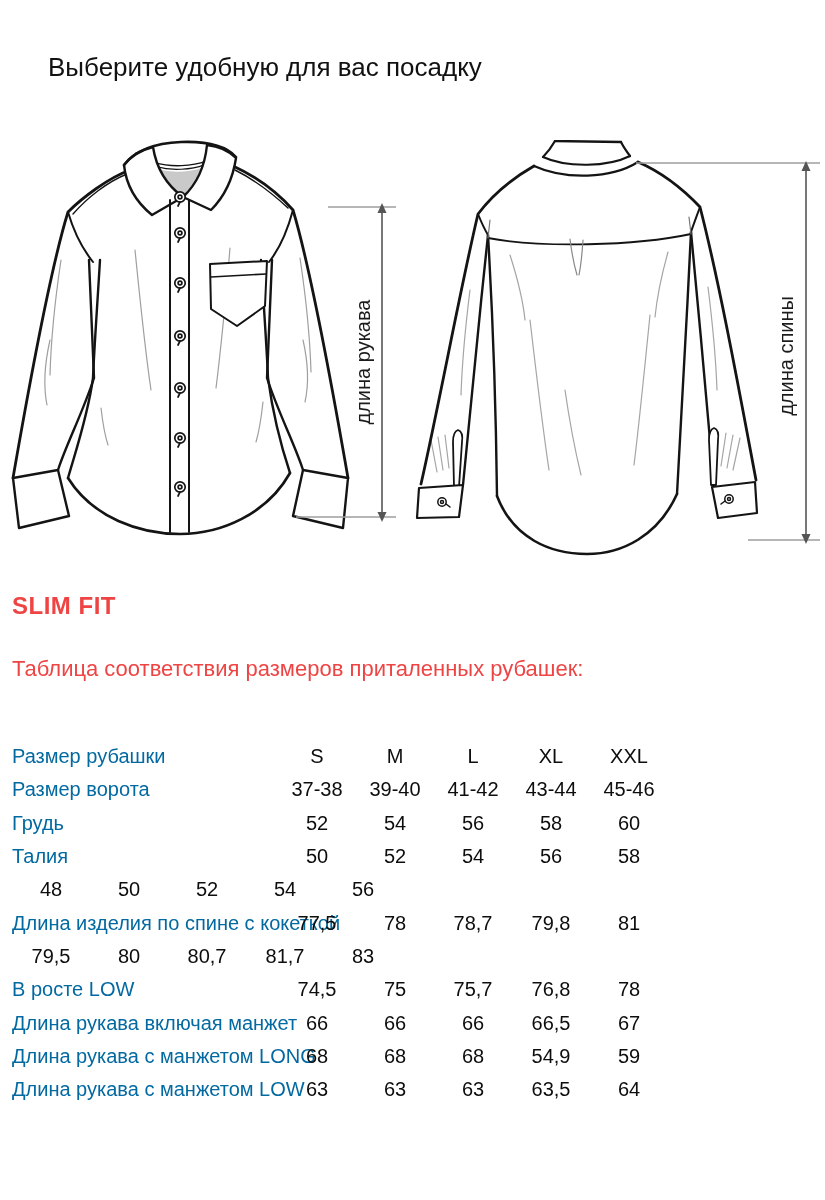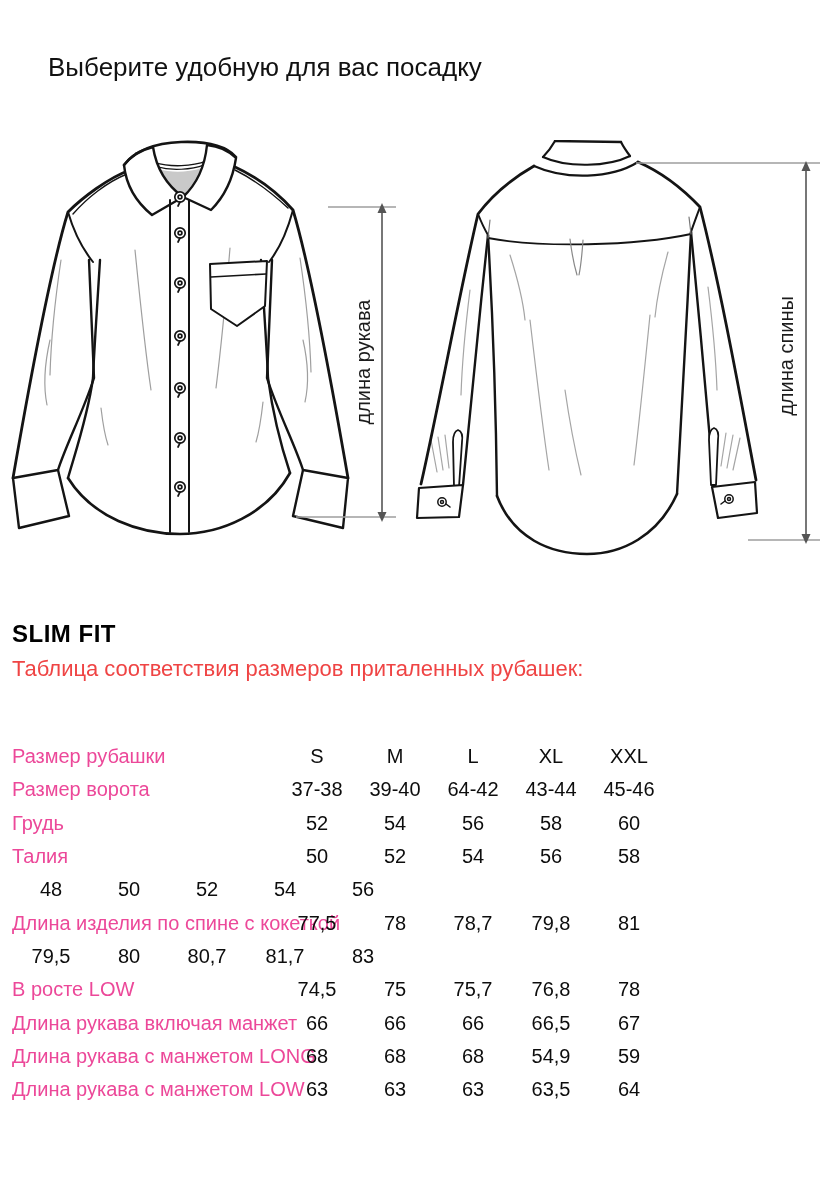--- a/index.html
+++ b/index.html
@@ -15,29 +15,29 @@
   #front-shirt{left:5px;top:140px;}
   #back-shirt{left:415px;top:140px;}
   #dim-layer{position:absolute;left:0;top:0;pointer-events:none;}
   .dim-label{
     position:absolute;width:140px;height:22px;line-height:22px;text-align:center;
     font-size:20px;color:#1c1c1c;transform:rotate(-90deg);white-space:nowrap;
   }
   #sleeve-label{left:293px;top:351px;}
   #back-label{left:716px;top:345px;}
   .section-heading{
-    position:absolute;left:12px;top:620px;font-size:24px;font-weight:bold;
-    letter-spacing:0.5px;color:#000000;
+    position:absolute;left:12px;top:592px;font-size:24px;font-weight:bold;
+    letter-spacing:0.5px;color:#ef4444;
   }
   .section-subtitle{
     position:absolute;left:12px;top:656px;font-size:22px;color:#ef4444;
   }
   .size-table{position:absolute;left:12px;top:740px;width:680px;}
   .trow{display:flex;align-items:center;height:33.3px;}
-  .tlabel{width:266px;font-size:20px;color:#ec4899;white-space:nowrap;}
+  .tlabel{width:266px;font-size:20px;color:#0369a1;white-space:nowrap;}
   .tcell{width:78px;text-align:center;font-size:20px;color:#0d0d0d;}
 </style>
 </head>
 <body>
 
 <div class="canvas">
 
   <div class="title">Выберите удобную для вас посадку</div>
 
   <svg id="front-shirt" class="shirt-svg" width="350" height="408" viewBox="0 0 350 408">
@@ -259,21 +259,21 @@
         <div class="tcell">S</div>
         <div class="tcell">M</div>
         <div class="tcell">L</div>
         <div class="tcell">XL</div>
         <div class="tcell">XXL</div>
       </div>
       <div class="trow">
         <div class="tlabel">Размер ворота</div>
         <div class="tcell">37-38</div>
         <div class="tcell">39-40</div>
-        <div class="tcell">64-42</div>
+        <div class="tcell">41-42</div>
         <div class="tcell">43-44</div>
         <div class="tcell">45-46</div>
       </div>
       <div class="trow">
         <div class="tlabel">Грудь</div>
         <div class="tcell">52</div>
         <div class="tcell">54</div>
         <div class="tcell">56</div>
         <div class="tcell">58</div>
         <div class="tcell">60</div>

